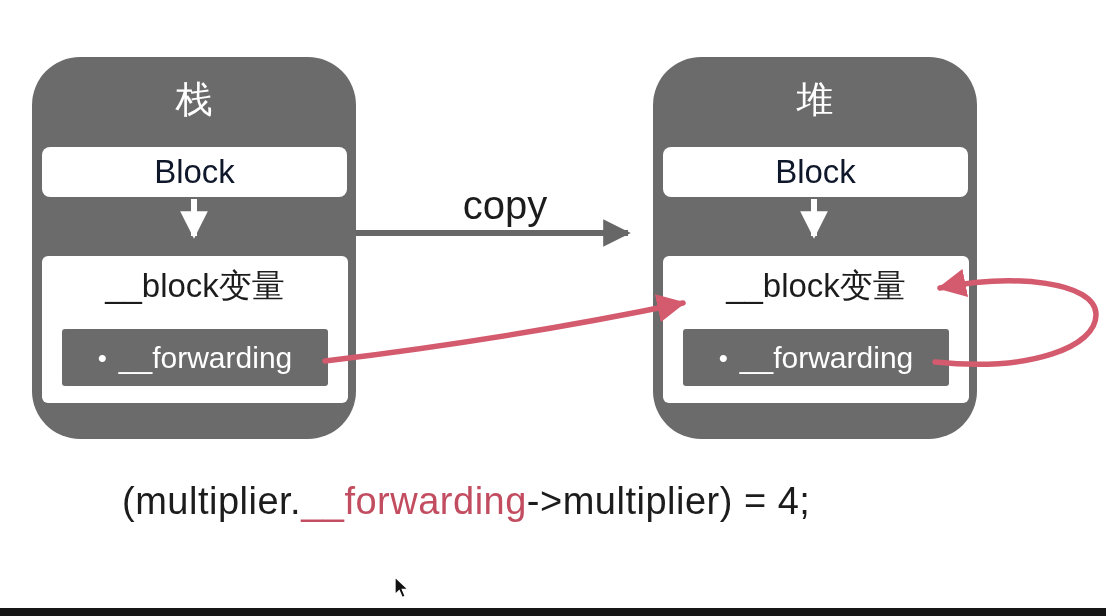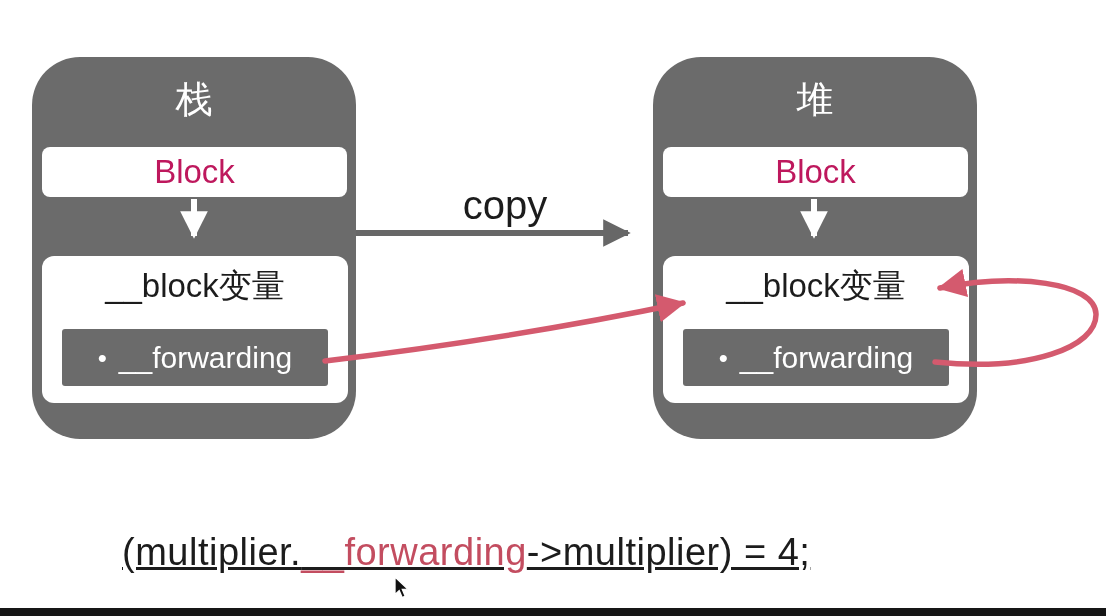--- a/index.html
+++ b/index.html
@@ -31,33 +31,33 @@
     line-height: 42px;
   }
   .block-box {
     position: absolute;
     top: 90px;
     left: 10px;
     width: 305px;
     height: 50px;
     background: #ffffff;
     border-radius: 8px;
-    color: #be185d;
+    color: #0f172a;
     font-size: 33px;
     line-height: 50px;
     text-align: center;
   }
   .var-box {
     position: absolute;
     top: 199px;
     left: 10px;
     width: 306px;
     height: 147px;
     background: #ffffff;
-    border-radius: 12px;
+    border-radius: 6px;
   }
   .var-title {
     position: absolute;
     top: 10px;
     left: 0;
     width: 100%;
     text-align: center;
     color: #1c1c1c;
     font-size: 33px;
     line-height: 40px;
@@ -89,27 +89,26 @@
     position: absolute;
     top: 183px;
     left: 445px;
     width: 120px;
     text-align: center;
     color: #1c1c1c;
     font-size: 40px;
   }
   #code-line {
     position: absolute;
-    top: 531px;
+    top: 480px;
     left: 122px;
     font-size: 38px;
     color: #1c1c1c;
     white-space: nowrap;
     letter-spacing: 0.5px;
-    text-decoration: underline;
   }
   #code-line .code-red { color: #c34d60; }
   #bottom-bar {
     position: absolute;
     left: 0;
     top: 608px;
     width: 1106px;
     height: 8px;
     background: #161616;
   }

